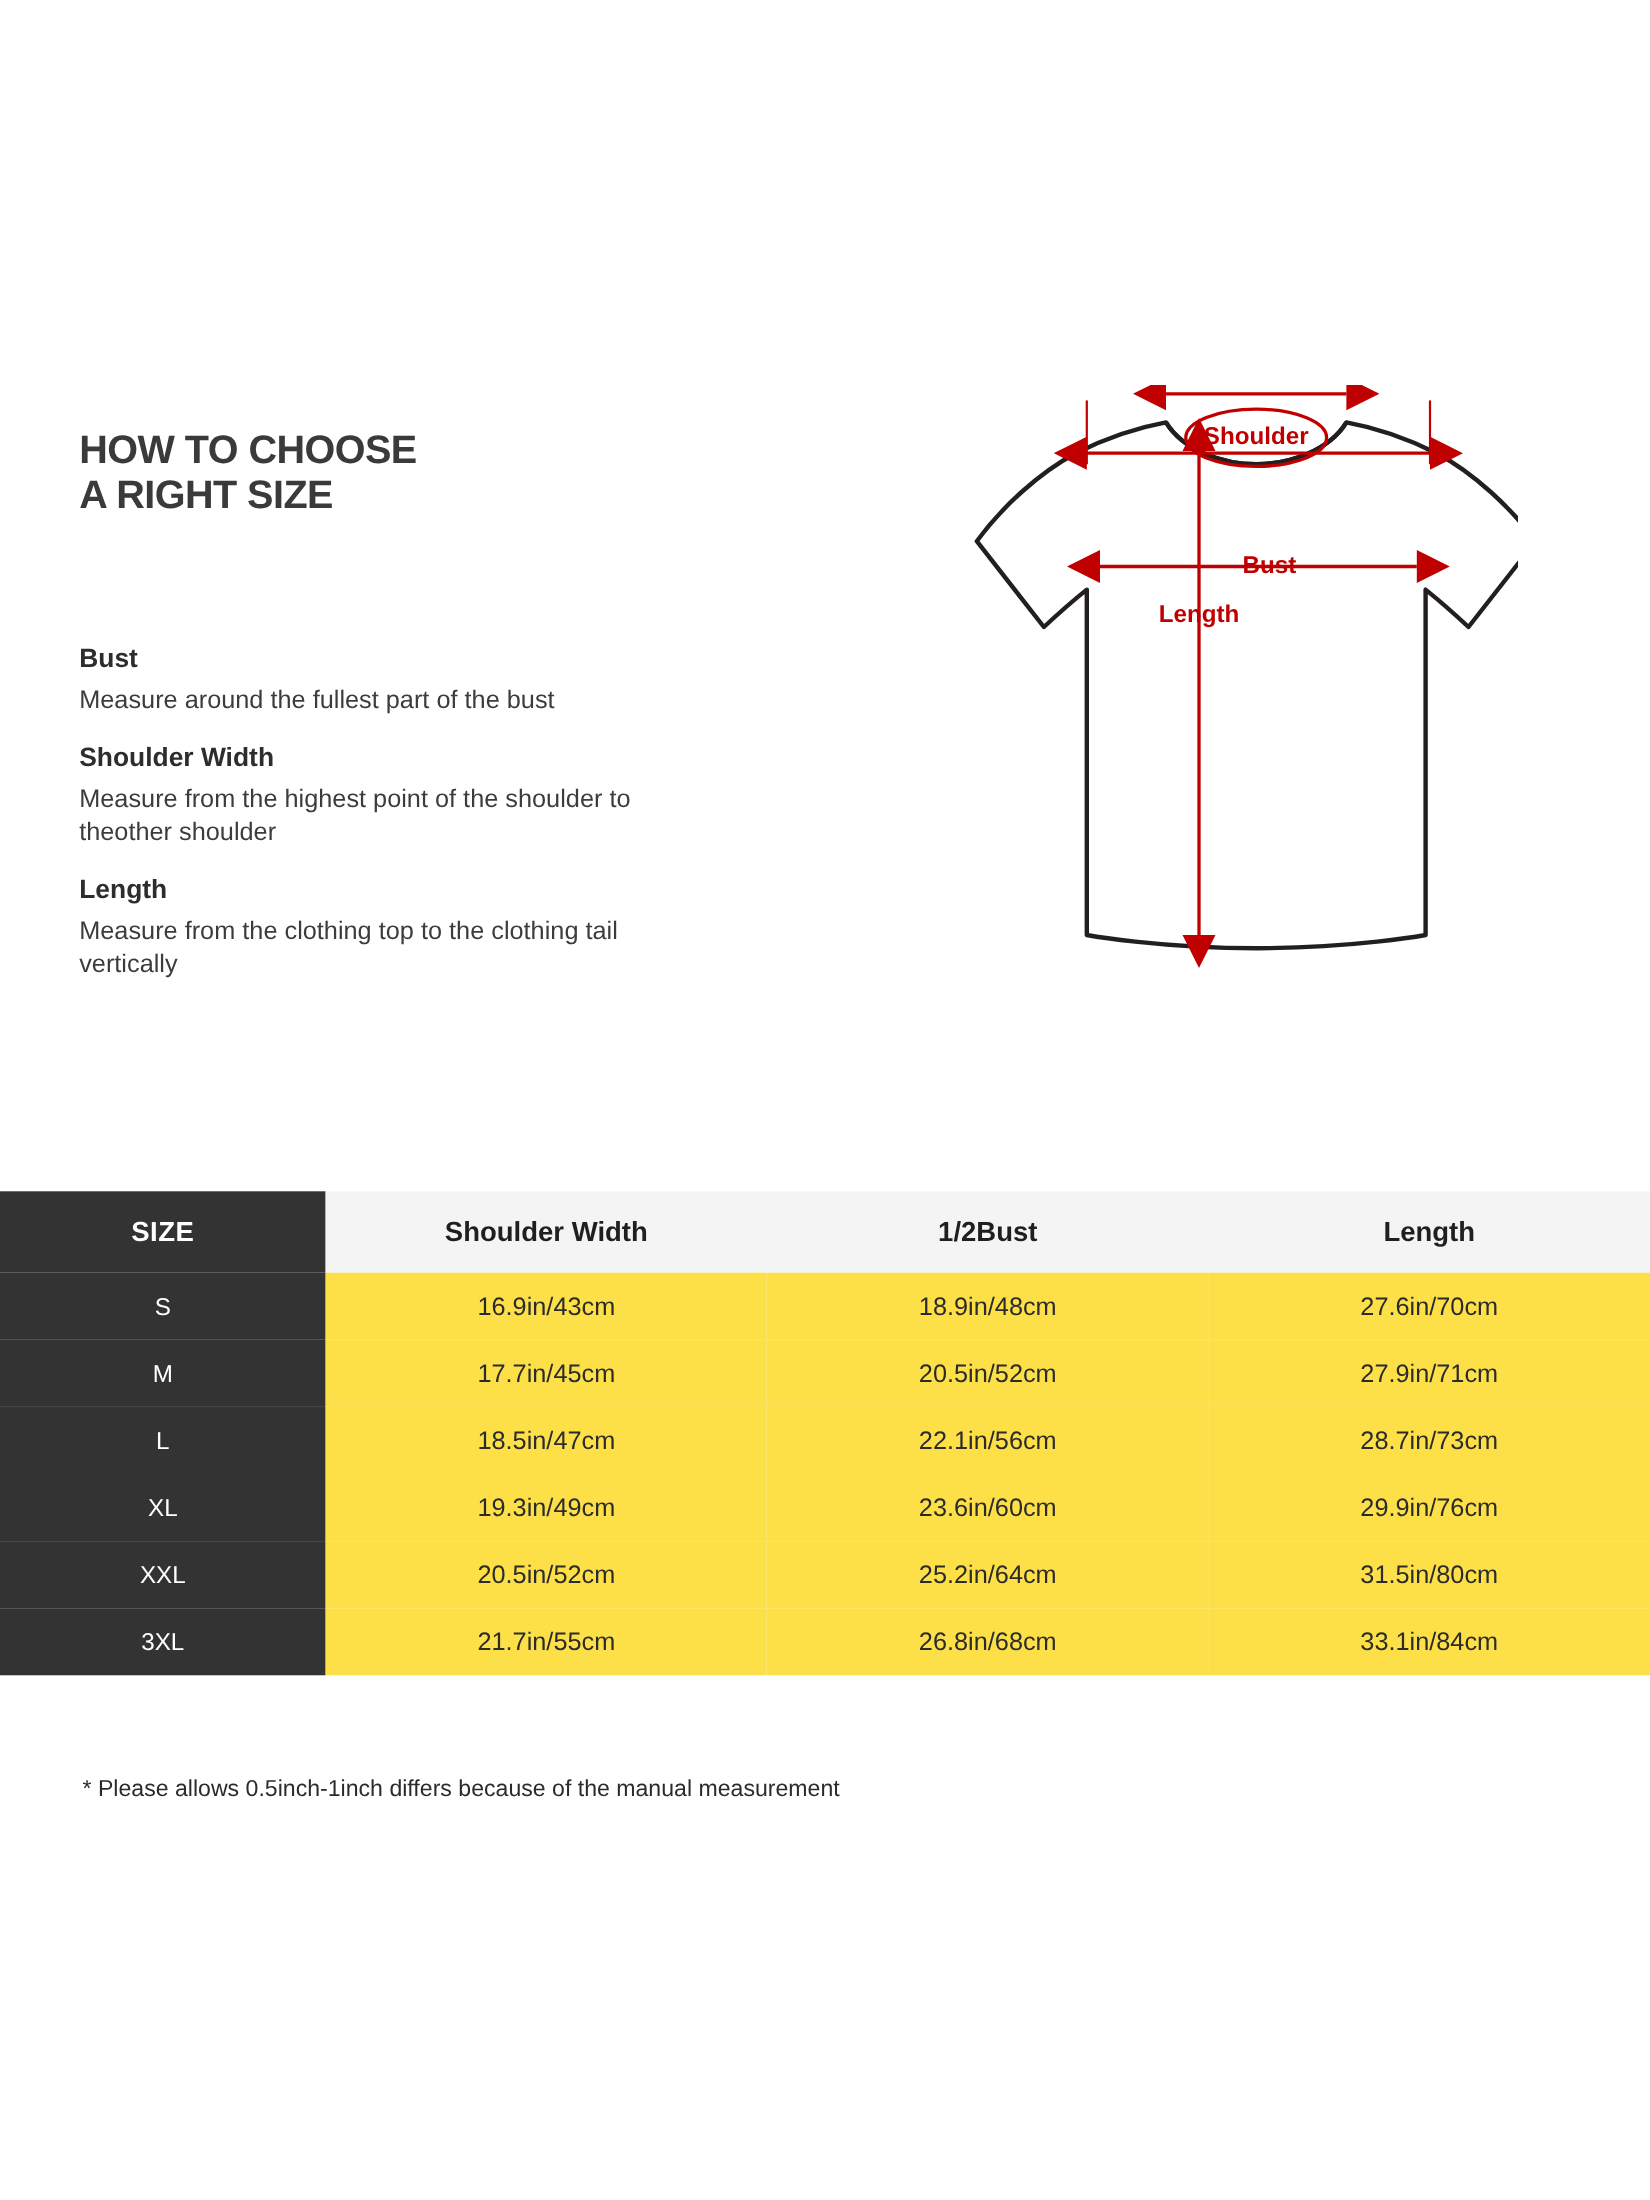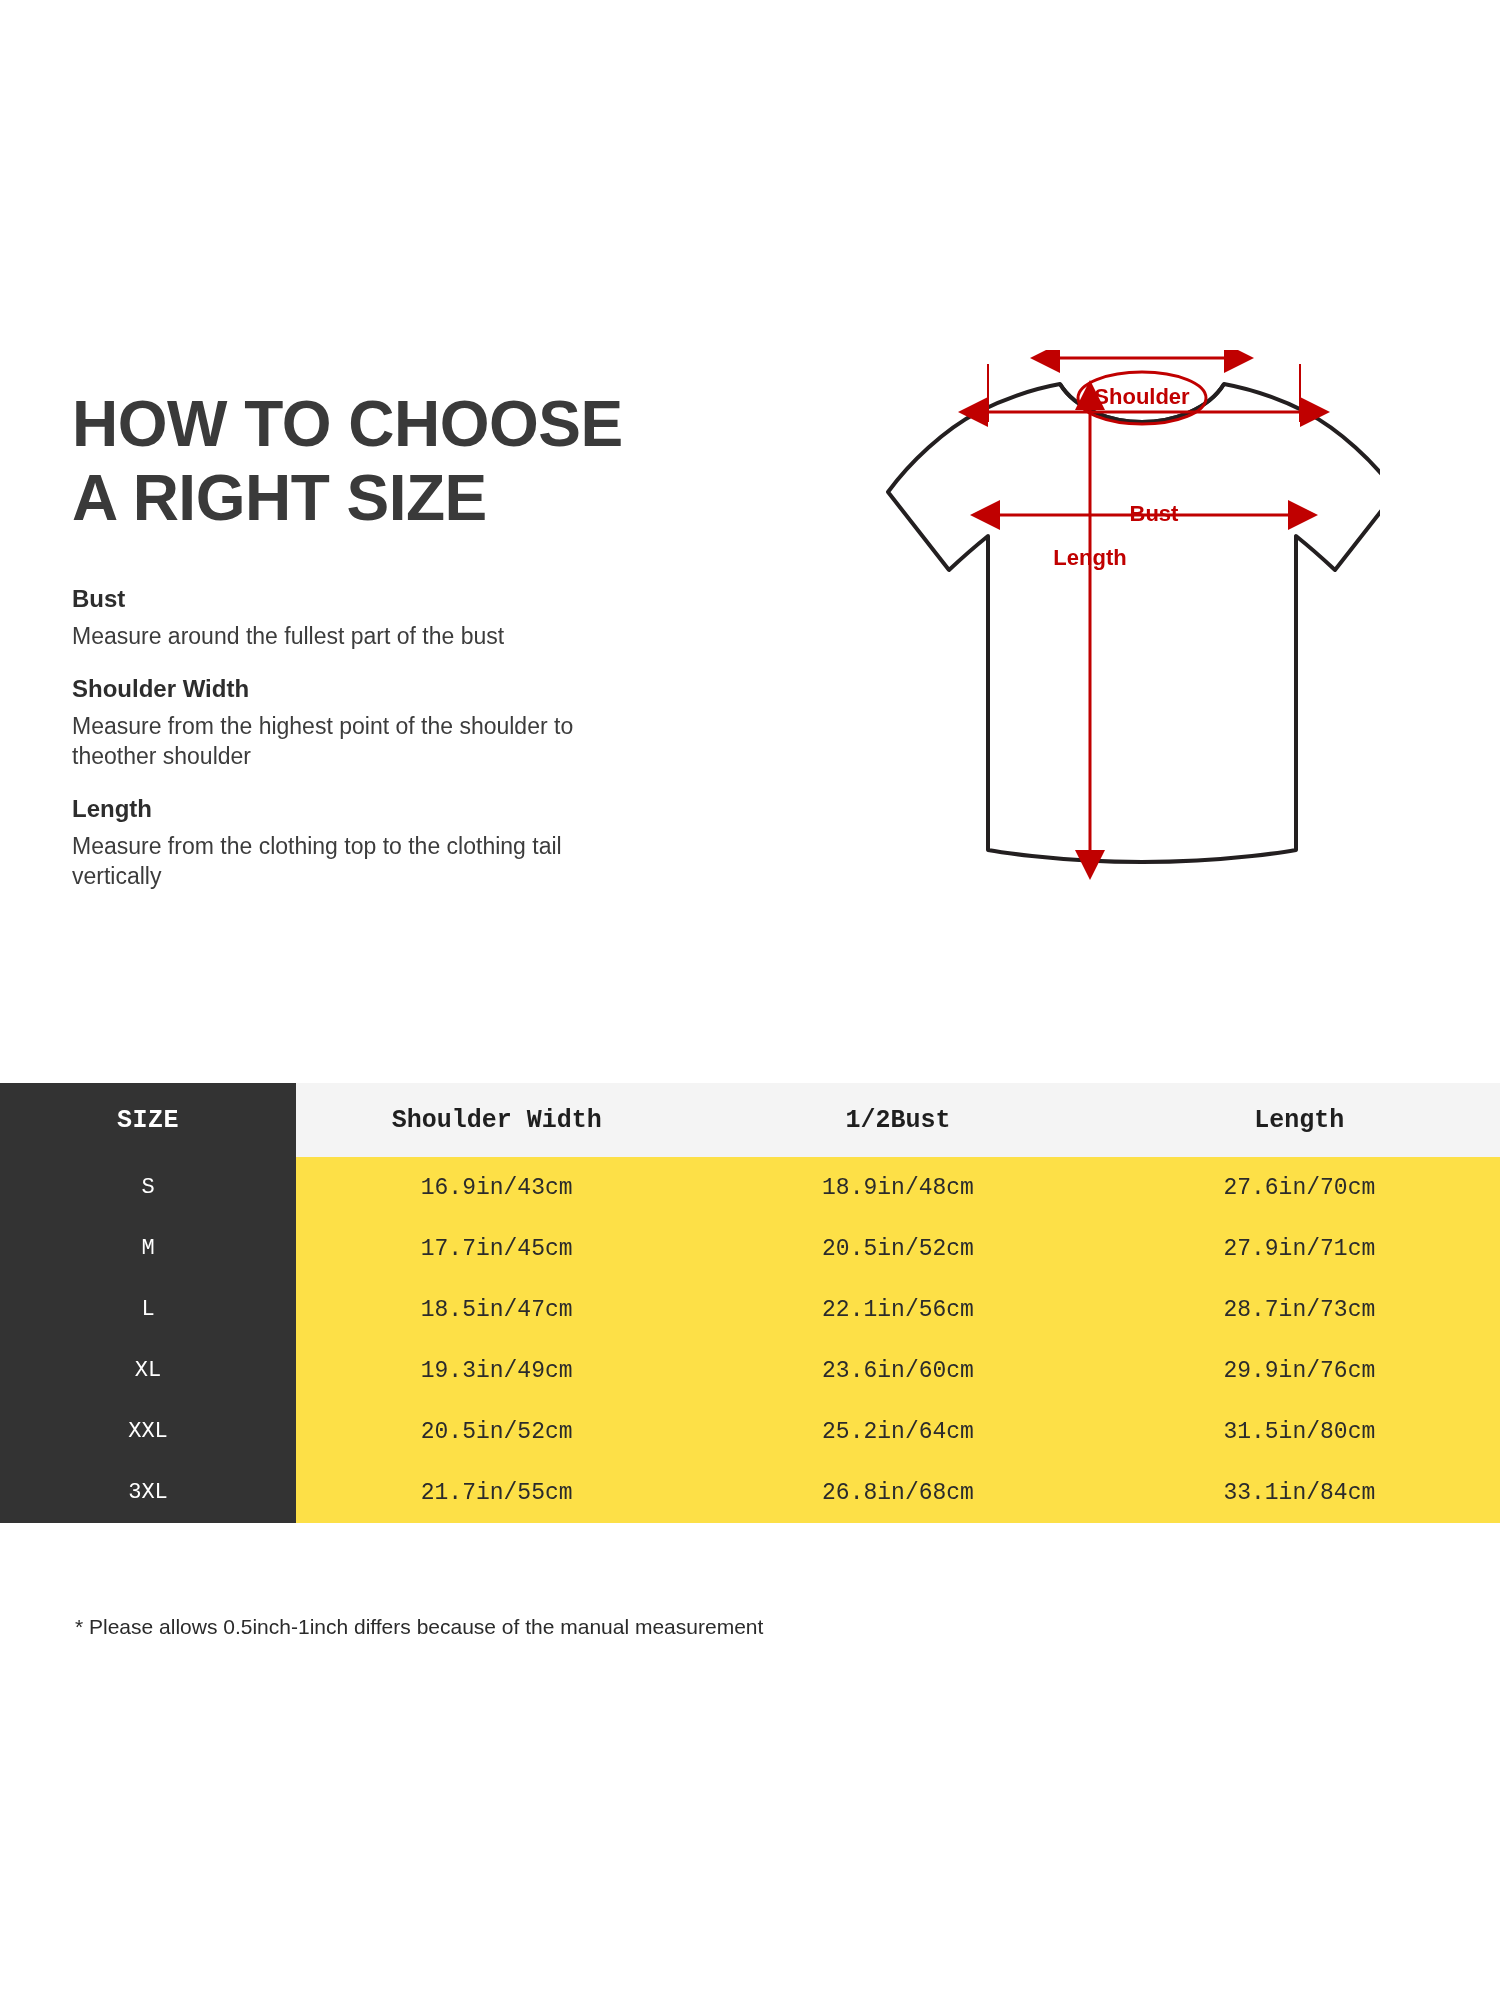--- a/index.html
+++ b/index.html
@@ -30,21 +30,21 @@
     left: 0;
     top: 330px;
     width: 1500px;
     height: 740px;
   }
   .headline {
     position: absolute;
     left: 72px;
     top: 58px;
     width: 640px;
-    font-size: 64px;
+    font-size: 36px;
     line-height: 1.15;
     font-weight: bold;
     letter-spacing: -0.5px;
     color: #3a3a3a;
   }
   .headline .line2 { display: block; }
 
   .defs {
     position: absolute;
     left: 72px;
@@ -73,21 +73,20 @@
     width: 620px;
     height: 680px;
   }
 
   
   .table-wrap {
     position: absolute;
     left: 0;
     top: 1083px;
     width: 1500px;
-    font-family: Liberation Mono, monospace;
   }
   table.size-table {
     border-collapse: collapse;
     width: 1500px;
     table-layout: fixed;
   }
   table.size-table th,
   table.size-table td {
     padding: 0;
     text-align: center;

